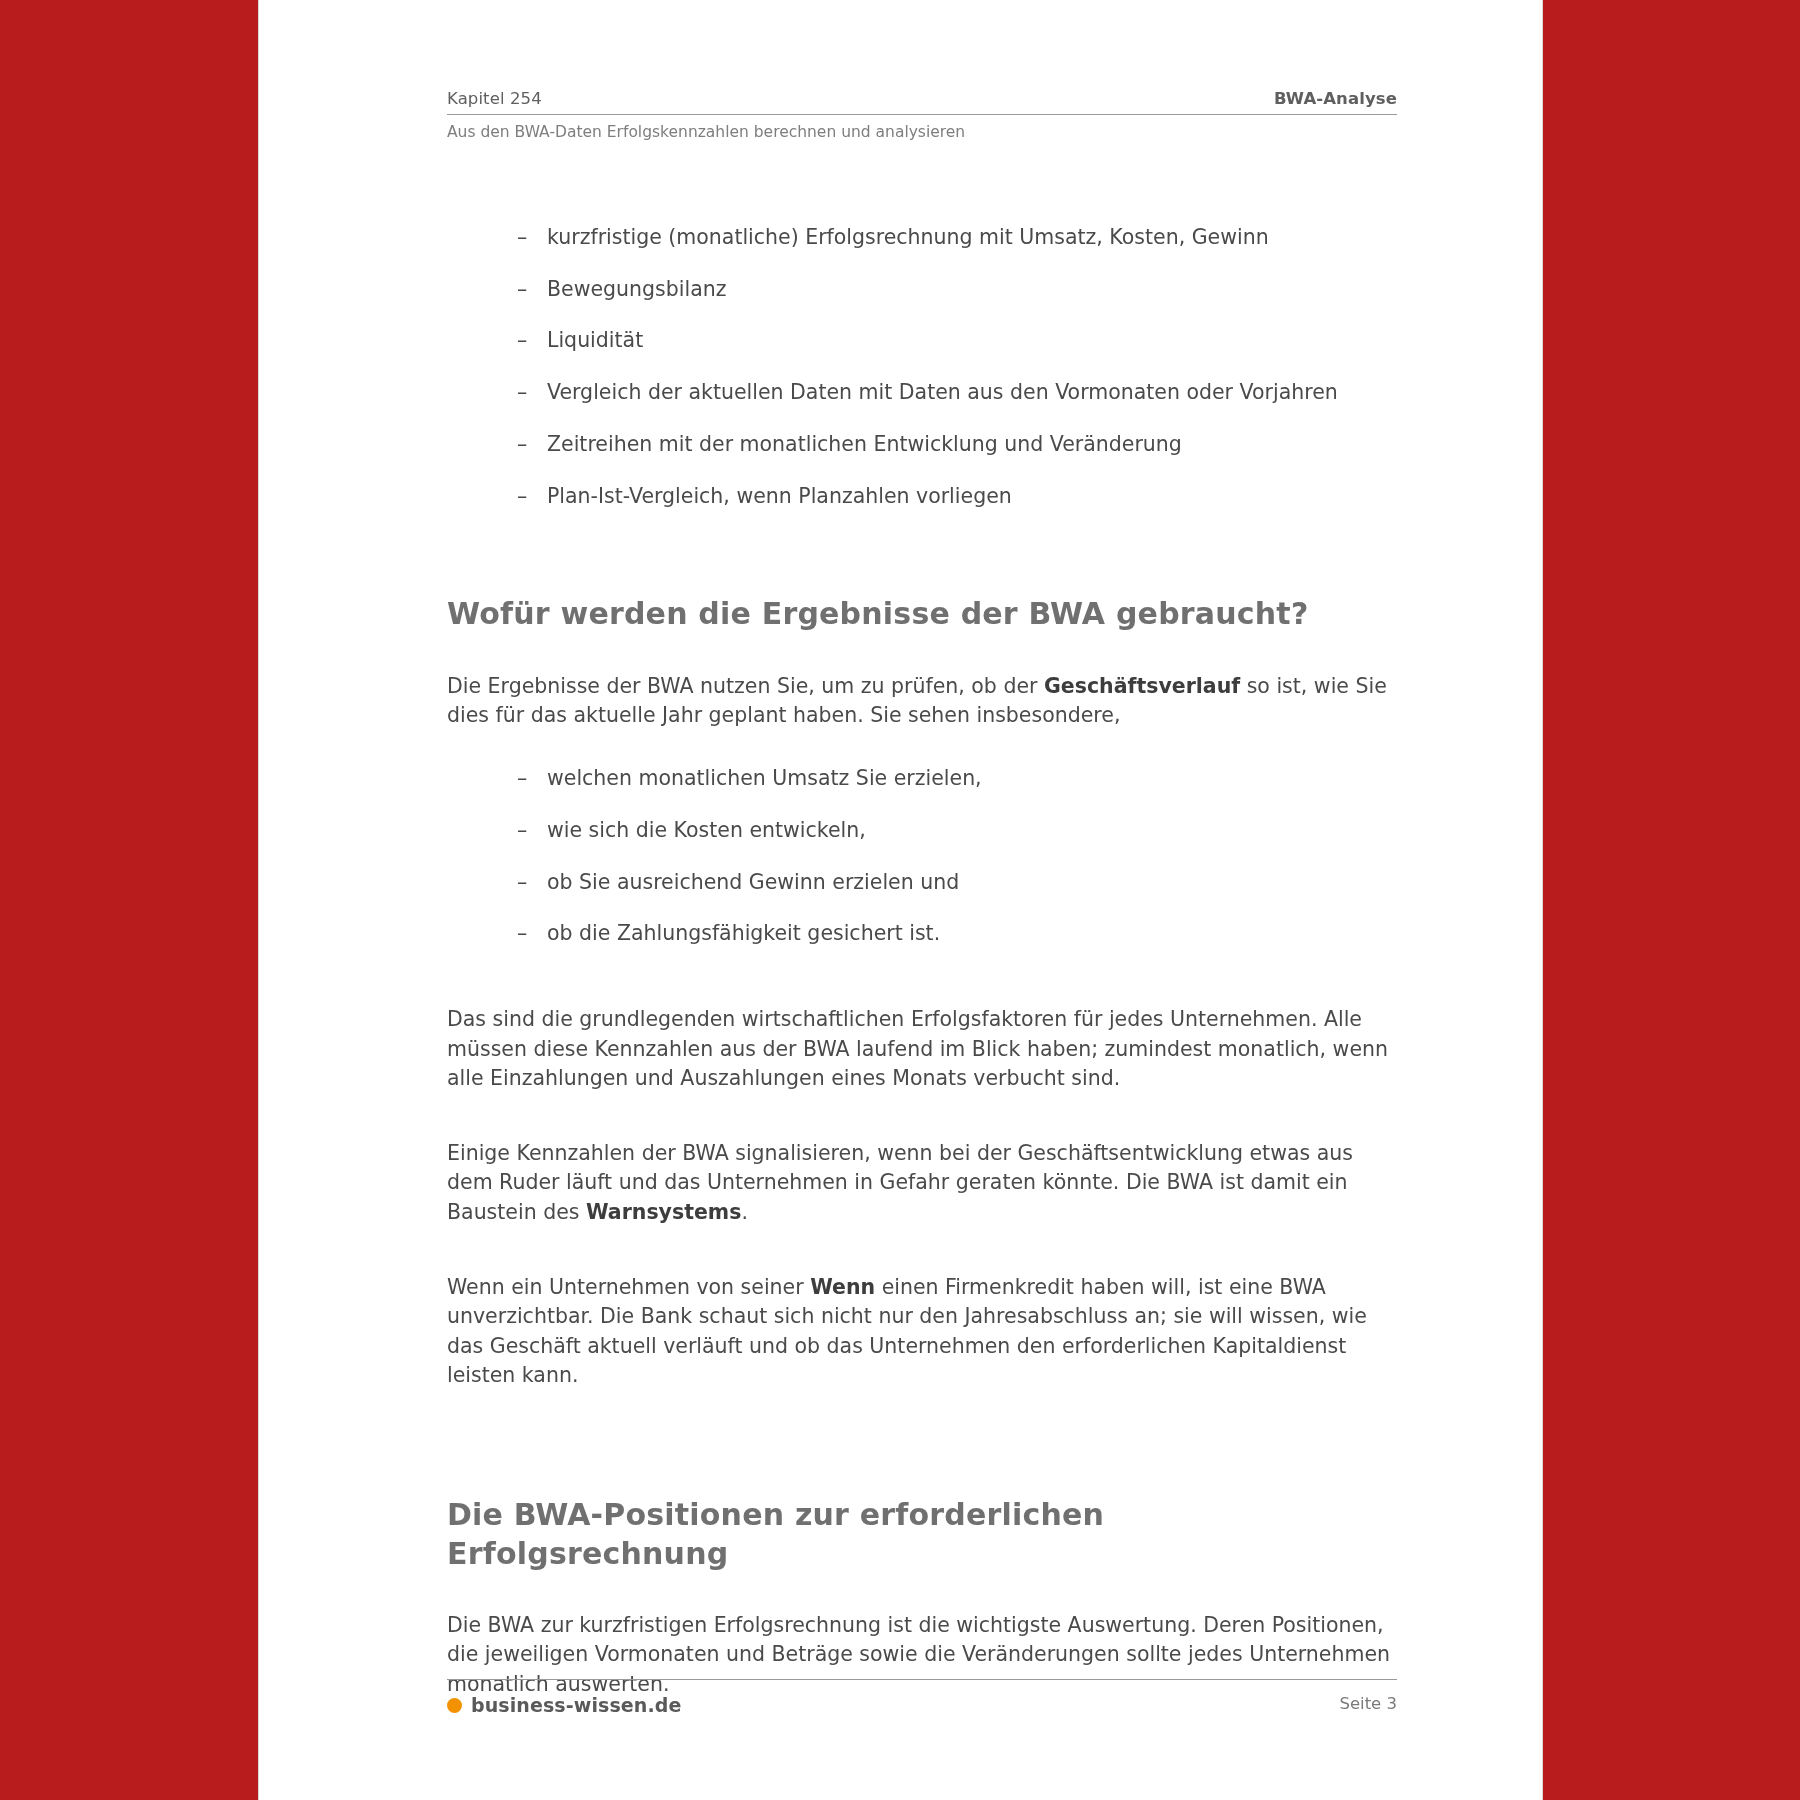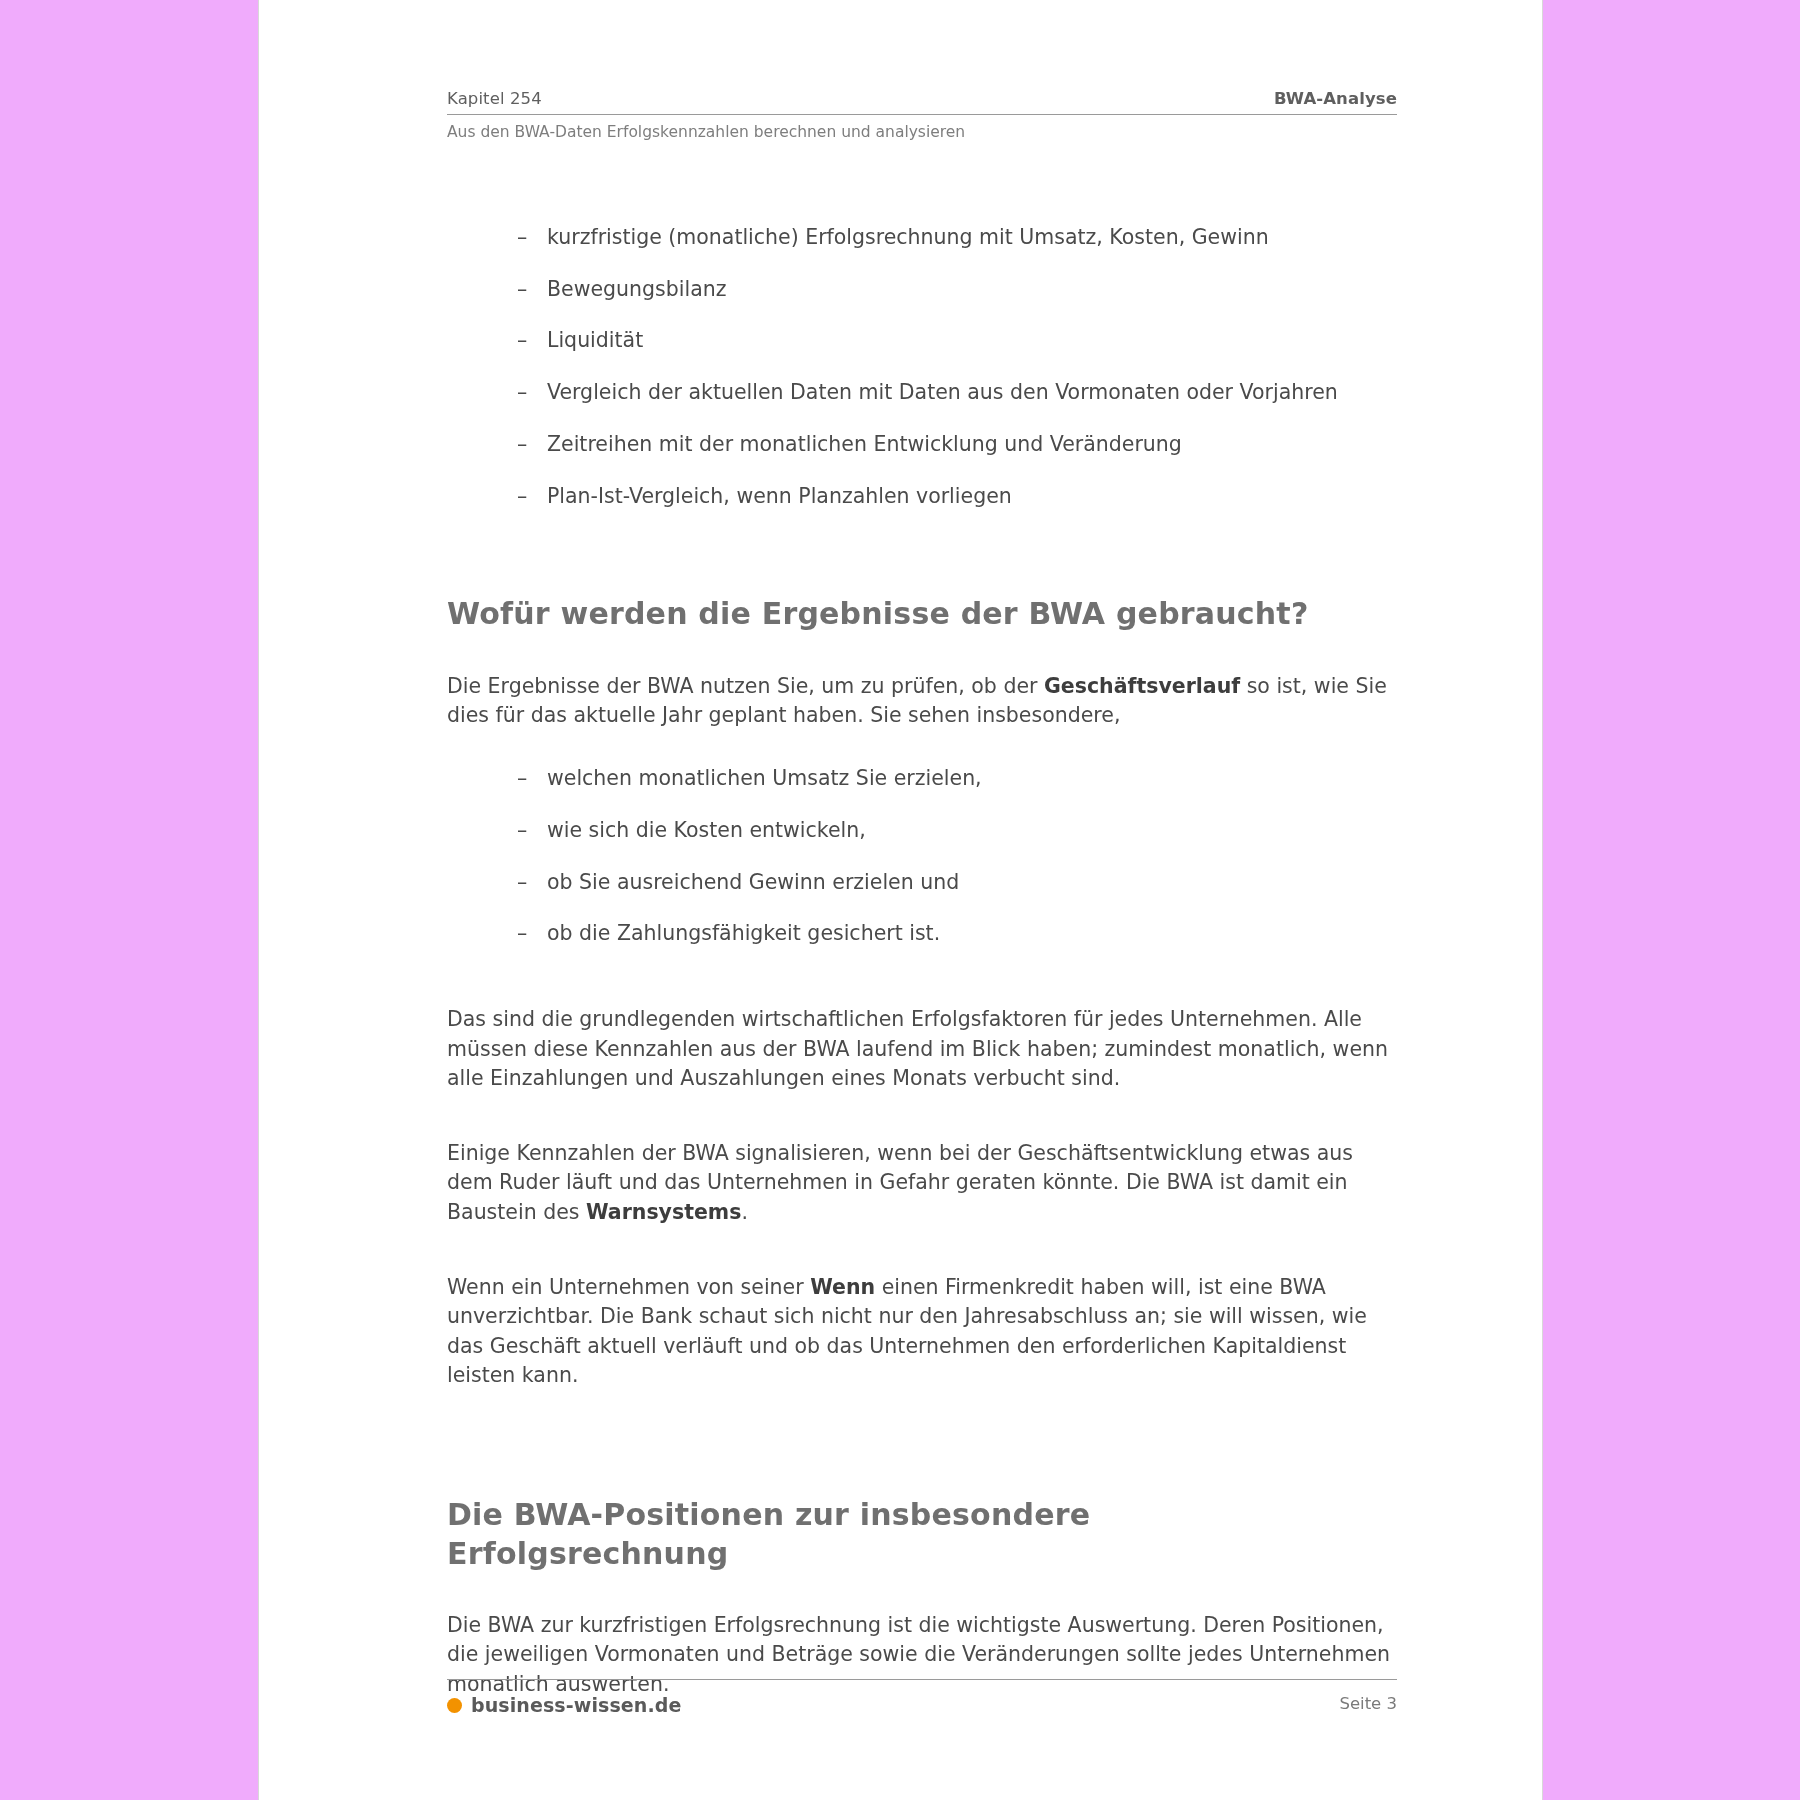--- a/index.html
+++ b/index.html
@@ -8,21 +8,21 @@
     background: #ffffff;
     width: 1800px;
     height: 1800px;
     font-family: "DejaVu Sans", sans-serif;
   }
 
   .canvas {
     position: relative;
     width: 1800px;
     height: 1800px;
-    background: #f0abfc;
+    background: #b91c1c;
     overflow: hidden;
   }
 
   
   .page {
     position: absolute;
     left: 258px;
     top: -10px;
     width: 1285px;
     height: 1815px;
@@ -236,21 +236,21 @@
         <div class="block-gap-sm"></div>
 
         <p class="para"><span>Einige Kennzahlen der BWA signalisieren, wenn bei der Geschäftsentwicklung etwas aus dem Ruder läuft und das Unternehmen in Gefahr geraten könnte. Die BWA ist damit ein Baustein des </span><b>Warnsystems</b><span>.</span></p>
 
         <div class="block-gap-sm"></div>
 
         <p class="para"><span>Wenn ein Unternehmen von seiner </span><b>Wenn</b><span> einen Firmenkredit haben will, ist eine BWA unverzichtbar. Die Bank schaut sich nicht nur den Jahresabschluss an; sie will wissen, wie das Geschäft aktuell verläuft und ob das Unternehmen den erforderlichen Kapitaldienst leisten kann.</span></p>
 
         <div class="block-gap-lg"></div>
 
-        <h2 class="section-title"><span>Die BWA-Positionen zur insbesondere</span><br><span>Erfolgsrechnung</span></h2>
+        <h2 class="section-title"><span>Die BWA-Positionen zur erforderlichen</span><br><span>Erfolgsrechnung</span></h2>
 
         <div class="gap-after-h2"></div>
 
         <p class="para">Die BWA zur kurzfristigen Erfolgsrechnung ist die wichtigste Auswertung. Deren Positionen, die jeweiligen Vormonaten und Beträge sowie die Veränderungen sollte jedes Unternehmen monatlich auswerten.</p>
 
       </div>
 
       <div class="footer">
         <div class="footer-rule"></div>
         <div class="footer-row">

